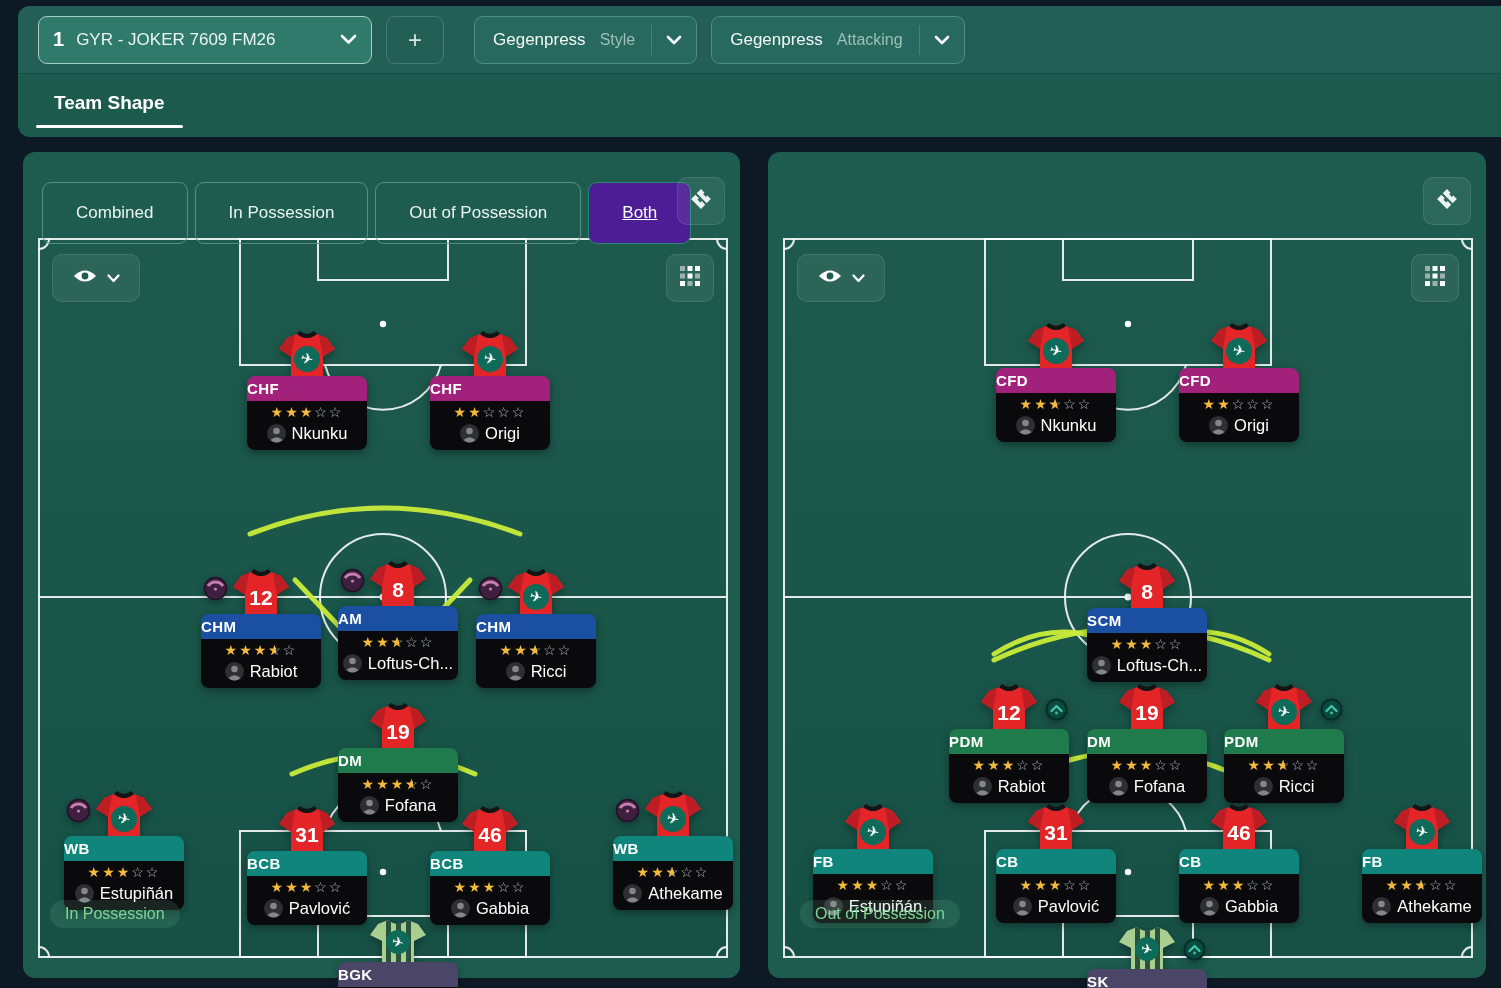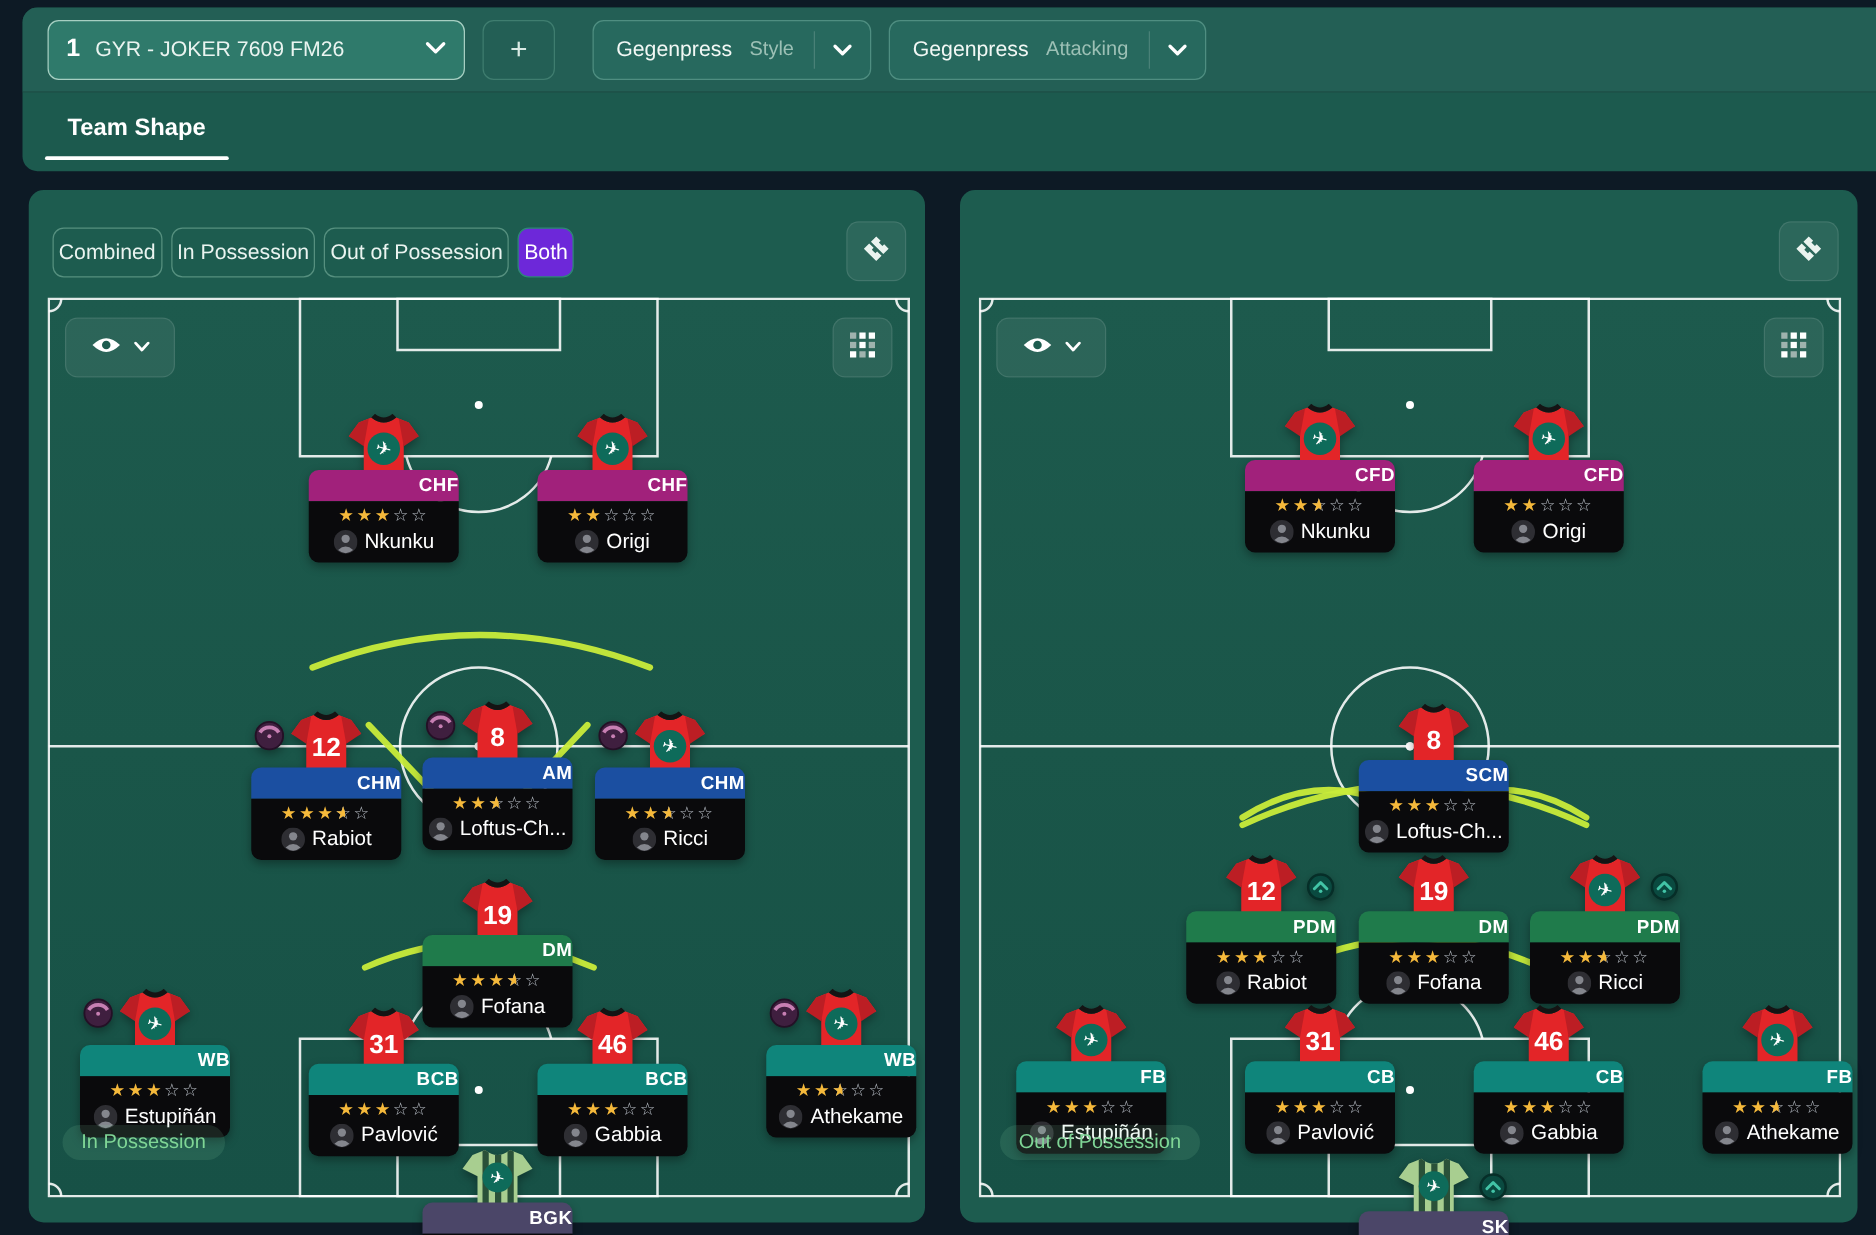--- a/index.html
+++ b/index.html
@@ -28,44 +28,44 @@
   .tab.active{color:#FFFFFF;font-weight:700;}
   .tab.active::after{content:"";position:absolute;left:-18px;right:-18px;bottom:0;height:3px;
     background:#FFFFFF;border-radius:2px;}
 
   
   .panel{position:absolute;top:152px;height:826px;background:#1D5C4F;border-radius:12px;}
   #panel-left{left:23px;width:717px;}
   #panel-right{left:768px;width:718px;}
 
   .seg{position:absolute;left:19px;top:30px;display:flex;gap:7px;z-index:5;}
-  .seg-btn{height:40px;padding:0 4px;border-radius:9px;border:1.5px solid #56907F;
+  .seg-btn{height:62px;padding:0 33px;border-radius:9px;border:1.5px solid #56907F;
     color:#EAF4F0;font-size:17px;display:flex;align-items:center;background:transparent;cursor:pointer;
     font-family:"Liberation Sans", sans-serif;text-align:center;}
-  .seg-btn.active{background:#6d28d9;border-color:#2E8776;color:#FFFFFF;}
+  .seg-btn.active{background:#4c1d95;border-color:#2E8776;color:#FFFFFF;text-decoration:underline;}
 
   .icon-btn{position:absolute;width:48px;height:48px;border-radius:10px;
     background:rgba(255,255,255,0.07);border:1px solid rgba(255,255,255,0.10);
     display:flex;align-items:center;justify-content:center;cursor:pointer;z-index:6;}
   .edit-btn{top:25px;right:15px;}
 
   .pitch{position:absolute;left:15px;top:86px;width:690px;height:720px;
     background:linear-gradient(#1D5A4D 0%, #1A5649 50%, #175146 100%);}
   .pitch svg.markings{position:absolute;left:0;top:0;}
   .eye-btn{left:14px;top:16px;width:88px;}
   .grid-btn{left:628px;top:16px;}
   .links{position:absolute;left:-15px;top:-86px;width:717px;height:826px;pointer-events:none;z-index:2;}
 
   .pill{position:absolute;left:12px;bottom:30px;background:rgba(141,213,171,0.13);
     color:#7FD696;font-size:16px;padding:5px 15px;border-radius:15px;z-index:6;}
 
   
   .card{position:absolute;width:120px;z-index:3;cursor:pointer;filter:drop-shadow(0 3px 4px rgba(0,0,0,0.35));}
   .shirt{position:absolute;left:50%;transform:translateX(-50%);top:-45px;z-index:1;}
-  .hdr{position:relative;z-index:2;height:25px;line-height:25px;text-align:right;color:#fff;
+  .hdr{position:relative;z-index:2;height:25px;line-height:25px;text-align:left;color:#fff;
     font-weight:700;font-size:15px;border-radius:8px 8px 0 0;letter-spacing:0.4px;}
   .cbody{position:relative;z-index:2;background:#0A0A0C;border-radius:0 0 8px 8px;padding:3px 0 4px;}
   .stars{text-align:center;font-size:14px;line-height:17px;letter-spacing:2px;white-space:nowrap;}
   .st{display:inline-block;position:relative;}
   .st.f{color:#F5B93B;}
   .st.e{color:#B9BFC7;}
   .st.h .base{color:#B9BFC7;}
   .st.h .top{position:absolute;left:0;top:0;width:55%;overflow:hidden;color:#F5B93B;}
   .prow{display:flex;align-items:center;justify-content:center;gap:6px;height:25px;}
   .pname{color:#FFFFFF;font-size:16.5px;white-space:nowrap;}

